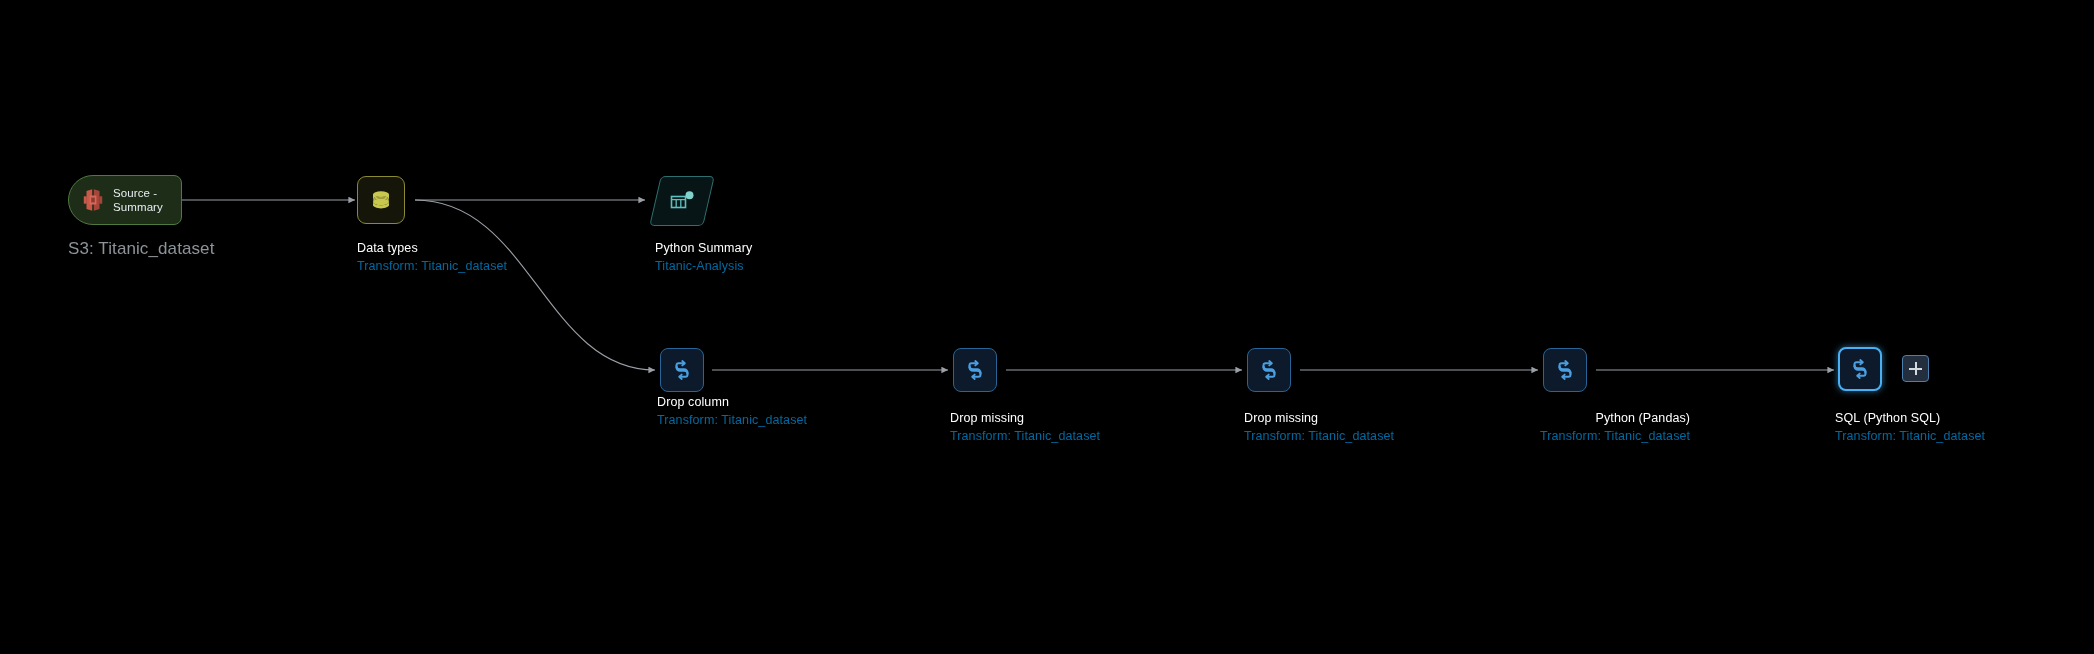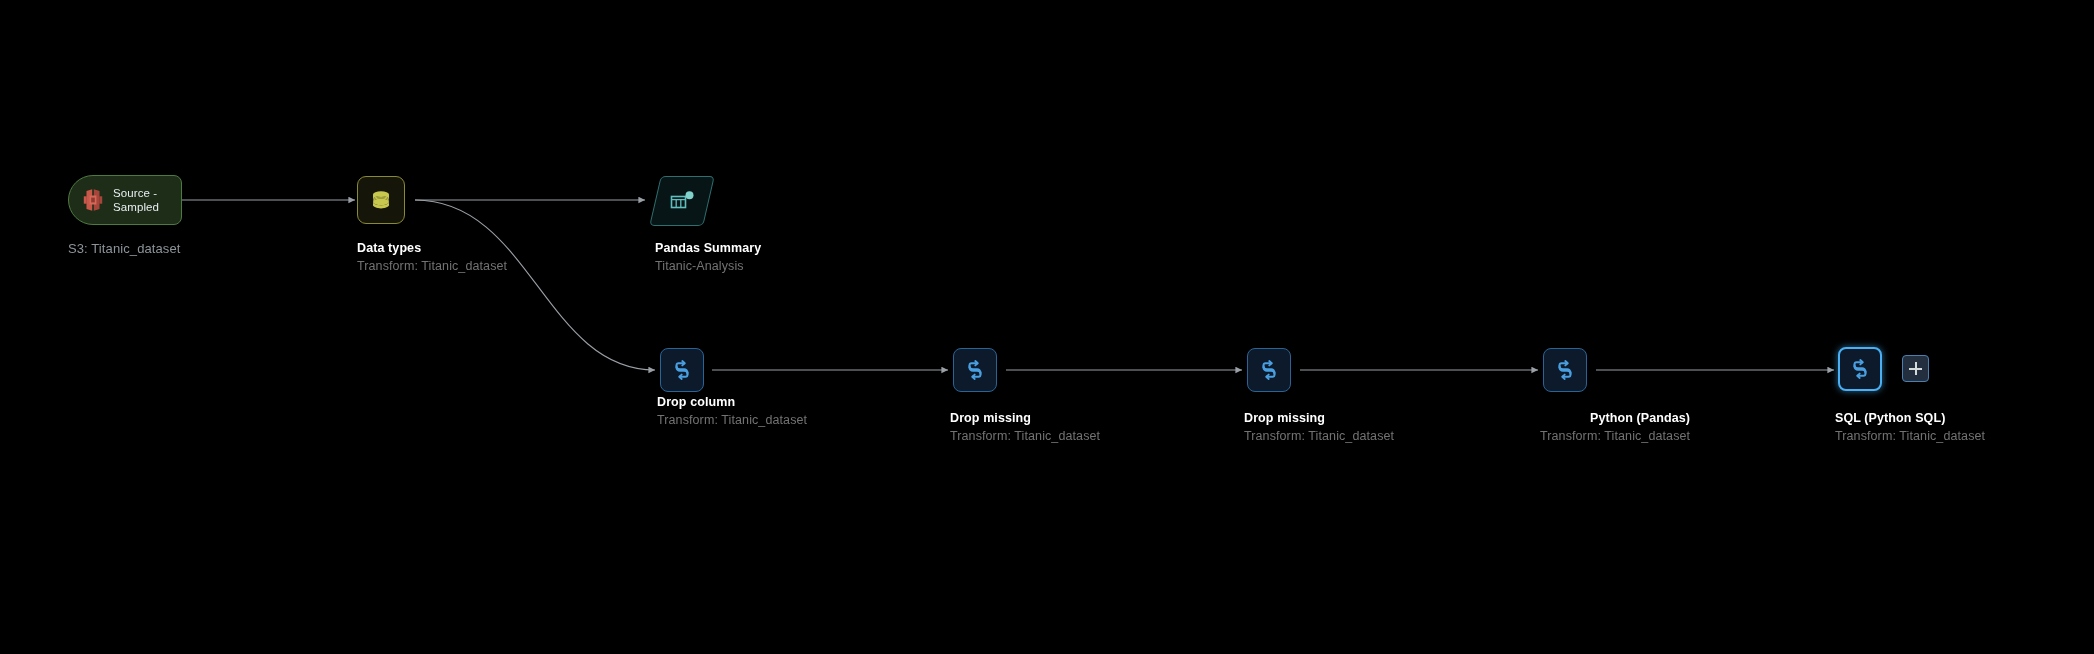--- a/index.html
+++ b/index.html
@@ -132,35 +132,35 @@
   }
 
   
   .node-caption {
     position: absolute;
     white-space: nowrap;
   }
   .caption-title {
     color: #ffffff;
     font-size: 12.5px;
-    font-weight: 700;
+    font-weight: 400;
     line-height: 17px;
     letter-spacing: 0.1px;
   }
   .caption-sub {
-    color: #737373;
+    color: #0369a1;
     font-size: 12.5px;
     font-weight: 400;
     line-height: 17px;
     letter-spacing: 0.1px;
     margin-top: 1px;
   }
   .caption-sub-only {
     color: #8d9499;
-    font-size: 13px;
+    font-size: 17px;
     font-weight: 400;
     line-height: 17px;
     letter-spacing: 0.1px;
   }
 </style>
 </head>
 <body>
 
 <div id="canvas">
 
@@ -194,21 +194,21 @@
           <path d="M17.5,3 L11.8,1.2 L11.8,22.8 L17.5,21 Z" fill="#a8453a"></path>
           <rect x="7.6" y="7.5" width="6.8" height="9" fill="#d4695a"></rect>
           <rect x="9.2" y="9.6" width="3.6" height="4.8" fill="#8e3a30"></rect>
           <rect x="1.5" y="8.3" width="3.2" height="7.4" fill="#b4waa" fill-opacity="0"></rect>
           <rect x="1.8" y="8.3" width="2.9" height="7.4" fill="#c9584a"></rect>
           <rect x="17.3" y="8.3" width="2.9" height="7.4" fill="#a8453a"></rect>
         </svg>
       </span>
       <span class="source-label">
         <span>Source -</span><br>
-        <span>Sampled</span>
+        <span>Summary</span>
       </span>
     </div>
   </div>
   <div class="node-caption" style="left:68px; top:240px;">
     <div class="caption-sub-only">S3: Titanic_dataset</div>
   </div>
 
   <div class="node" style="left:357px; top:176px;">
     <div class="datatypes-shape">
       <span style="display:flex;align-items:center;justify-content:center;">
@@ -240,21 +240,21 @@
           <rect x="2.5" y="7.5" width="14" height="11" fill="none" stroke="#5fbfbf" stroke-width="1.6"></rect>
           <line x1="2.5" y1="10.6" x2="16.5" y2="10.6" stroke="#5fbfbf" stroke-width="1.3"></line>
           <line x1="7.2" y1="10.6" x2="7.2" y2="18.5" stroke="#5fbfbf" stroke-width="1.3"></line>
           <line x1="11.8" y1="10.6" x2="11.8" y2="18.5" stroke="#5fbfbf" stroke-width="1.3"></line>
           <circle cx="20.5" cy="6.2" r="4" fill="#7fd3cc"></circle>
         </svg>
       </span>
     </div>
   </div>
   <div class="node-caption" style="left:655px; top:240px;">
-    <div class="caption-title">Pandas Summary</div>
+    <div class="caption-title">Python Summary</div>
     <div class="caption-sub">Titanic-Analysis</div>
   </div>
 
   <div class="node" style="left:660px; top:348px;">
     <div class="transform-shape">
       <span style="display:flex;align-items:center;justify-content:center;">
         <svg width="24" height="24" viewBox="0 0 24 24" fill="none" stroke="#4a9fe0" stroke-width="1.9" stroke-linecap="round" stroke-linejoin="round">
           <path d="M6.5,9.5 L6.5,7.2 A2,2 0 0 1 8.5,5.2 L14.2,5.2"></path>
           <path d="M12.3,3.1 L14.8,5.2 L12.3,7.4"></path>
           <path d="M17.5,14.5 L17.5,16.8 A2,2 0 0 1 15.5,18.8 L9.8,18.8"></path>

